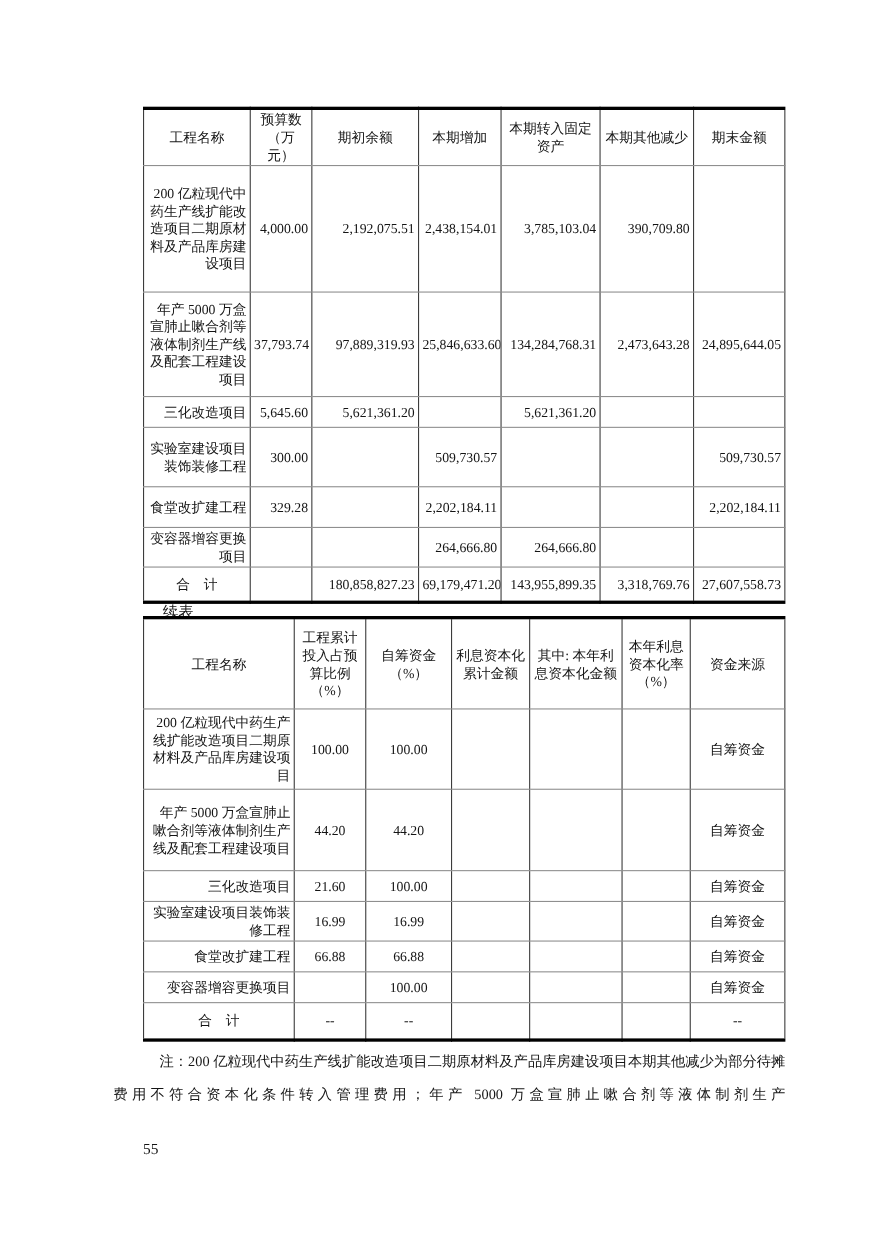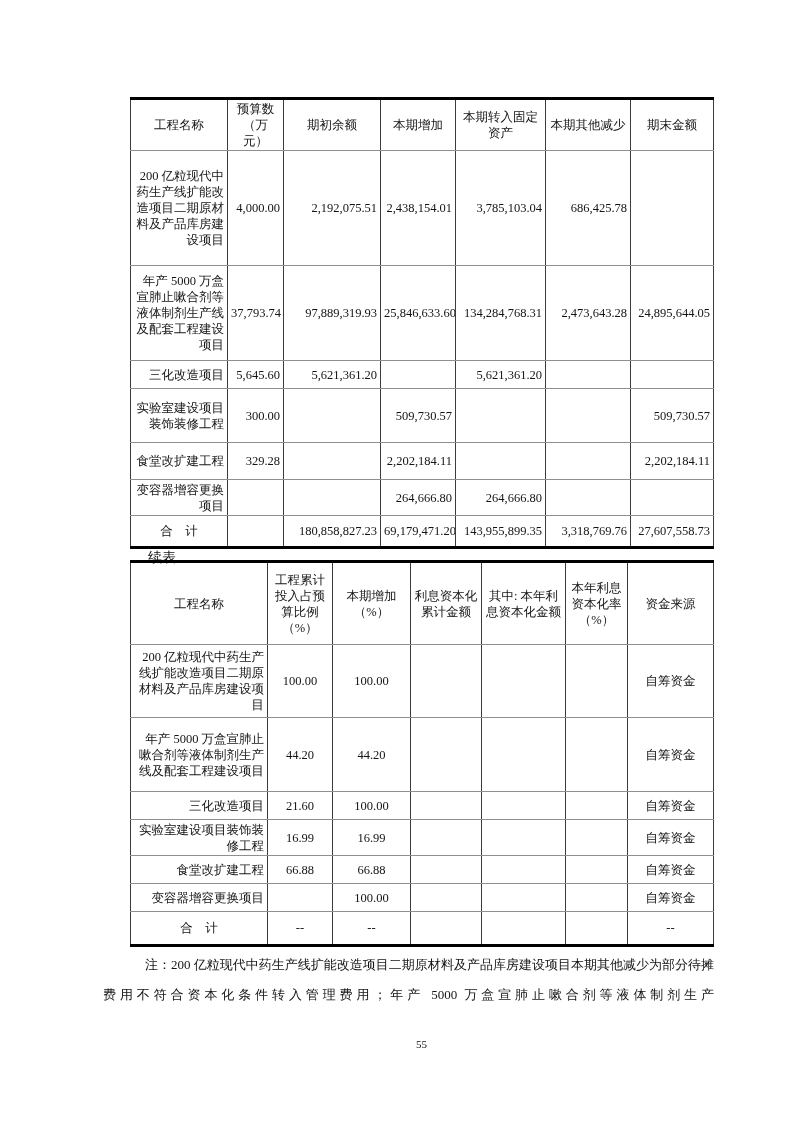--- a/index.html
+++ b/index.html
@@ -41,21 +41,21 @@
 
   .cont-label { font-size:14px; line-height:16px; }
   .note {
     width:611px;
     font-size:13px;
     line-height:30px;
     text-align:justify;
     text-align-last:justify;
     text-indent:42px;
   }
-  .pageno { width:583px; text-align:center; font-size:11px; }
+  .pageno { width:583px; font-size:14px; }
 </style>
 </head>
 <body>
 
 <div class="page">
 
   <div class="abs" style="top:97px; left:130px;">
     <table class="doc">
       <colgroup>
         <col style="width:97px">
@@ -77,21 +77,21 @@
           <th>期末金额</th>
         </tr>
       </thead>
       <tbody>
         <tr style="height:115px">
           <td class="name">200 亿粒现代中药生产线扩能改造项目二期原材料及产品库房建设项目</td>
           <td class="num">4,000.00</td>
           <td class="num">2,192,075.51</td>
           <td class="num">2,438,154.01</td>
           <td class="num">3,785,103.04</td>
-          <td class="num">686,425.78</td>
+          <td class="num">390,709.80</td>
           <td class="num"></td>
         </tr>
         <tr style="height:95px">
           <td class="name">年产 5000 万盒宣肺止嗽合剂等液体制剂生产线及配套工程建设项目</td>
           <td class="num">37,793.74</td>
           <td class="num">97,889,319.93</td>
           <td class="num">25,846,633.60</td>
           <td class="num">134,284,768.31</td>
           <td class="num">2,473,643.28</td>
           <td class="num">24,895,644.05</td>
@@ -155,21 +155,21 @@
           <col style="width:78px">
           <col style="width:71px">
           <col style="width:84px">
           <col style="width:62px">
           <col style="width:86px">
       </colgroup>
       <thead>
         <tr style="height:83px">
           <th>工程名称</th>
           <th>工程累计投入占预算比例（%）</th>
-          <th>本期增加（%）</th>
+          <th>自筹资金（%）</th>
           <th>利息资本化累计金额</th>
           <th>其中: 本年利息资本化金额</th>
           <th>本年利息资本化率（%）</th>
           <th>资金来源</th>
         </tr>
       </thead>
       <tbody>
         <tr style="height:73px">
           <td class="name">200 亿粒现代中药生产线扩能改造项目二期原材料及产品库房建设项目</td>
           <td class="ctr">100.00</td>

